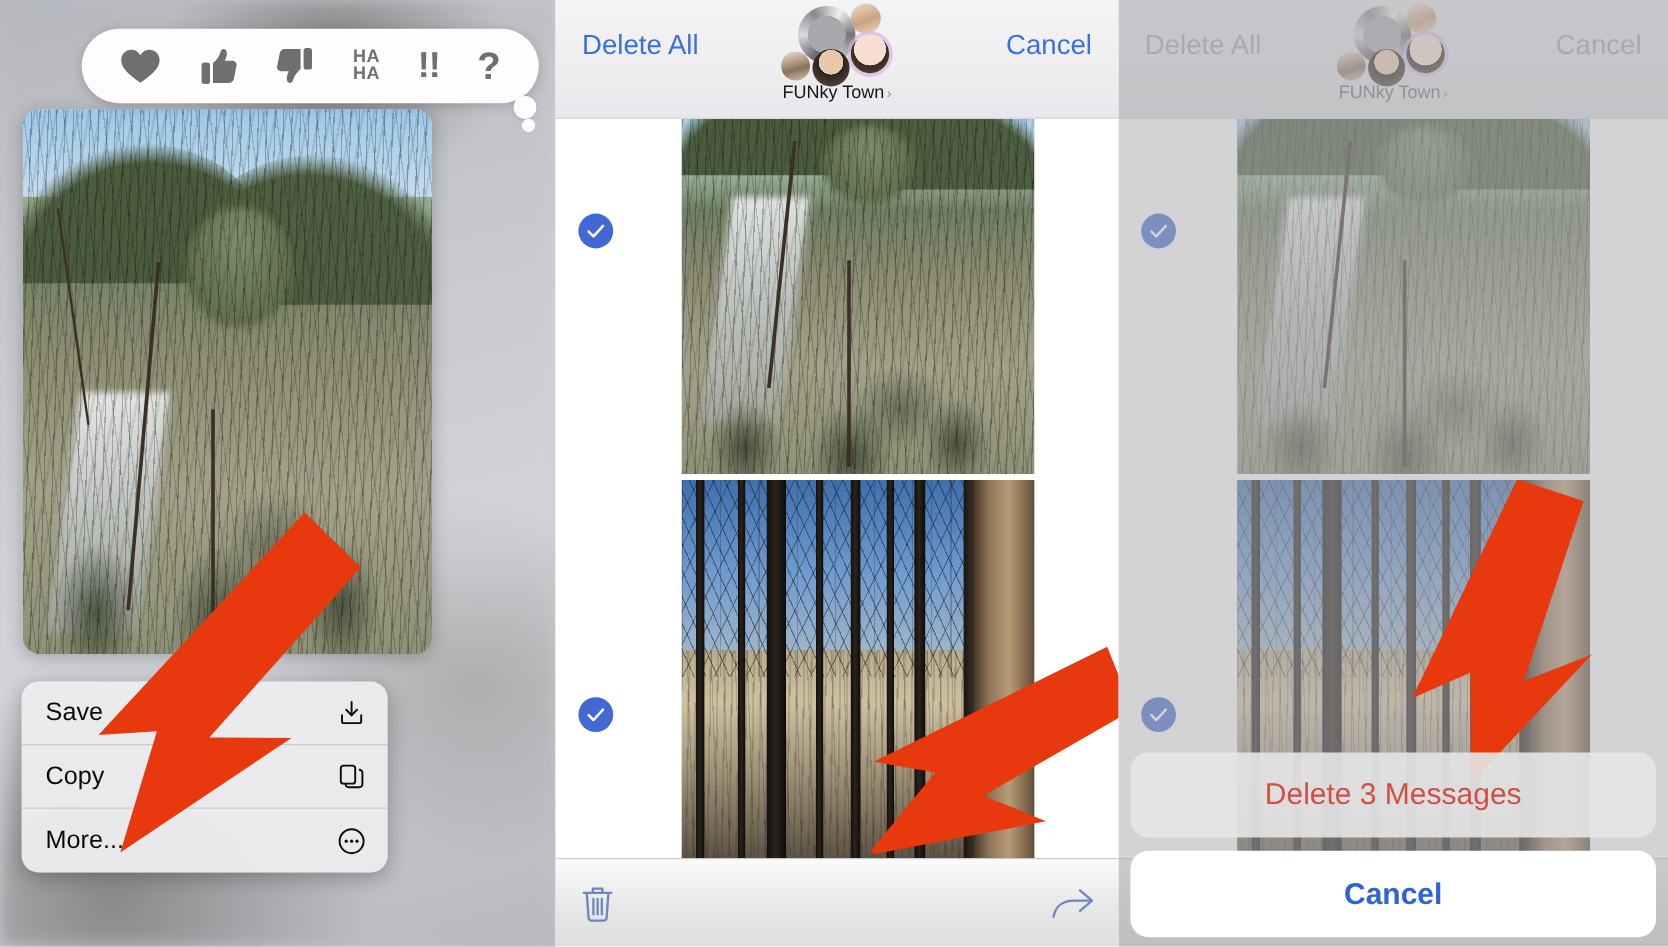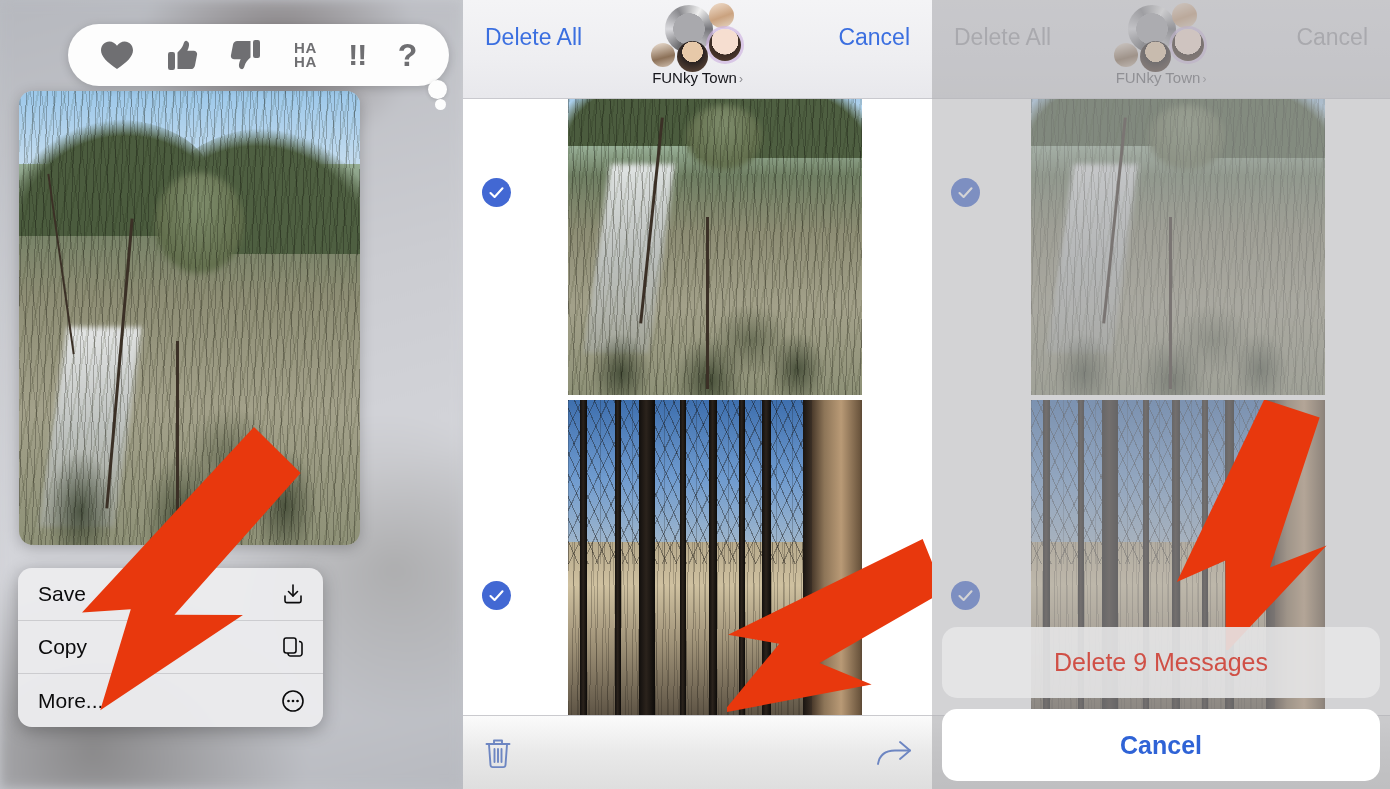--- a/index.html
+++ b/index.html
@@ -479,21 +479,21 @@
             <path d="M24 4 34 12.5 24 21"></path>
             <path d="M34 12.5H19C10 12.5 3.5 17 2 26"></path>
           </svg>
       </span>
     </div>
 
     <div class="dim-overlay"></div>
 
     <div class="action-sheet">
       <div class="as-group1">
-        <span class="as-destructive">Delete 9 Messages</span>
+        <span class="as-destructive">Delete 3 Messages</span>
       </div>
       <div class="as-group2">
         <span class="as-cancel">Cancel</span>
       </div>
     </div>
   </div>
 
   <svg class="arrow3" width="210" height="250" viewBox="0 0 210 250">
     <path d="M118 0 L172 22 L112 168 L170 150 L62 250 L68 158 L18 176 Z" fill="#E8380D" transform="rotate(-4 105 125)"></path>
   </svg>

